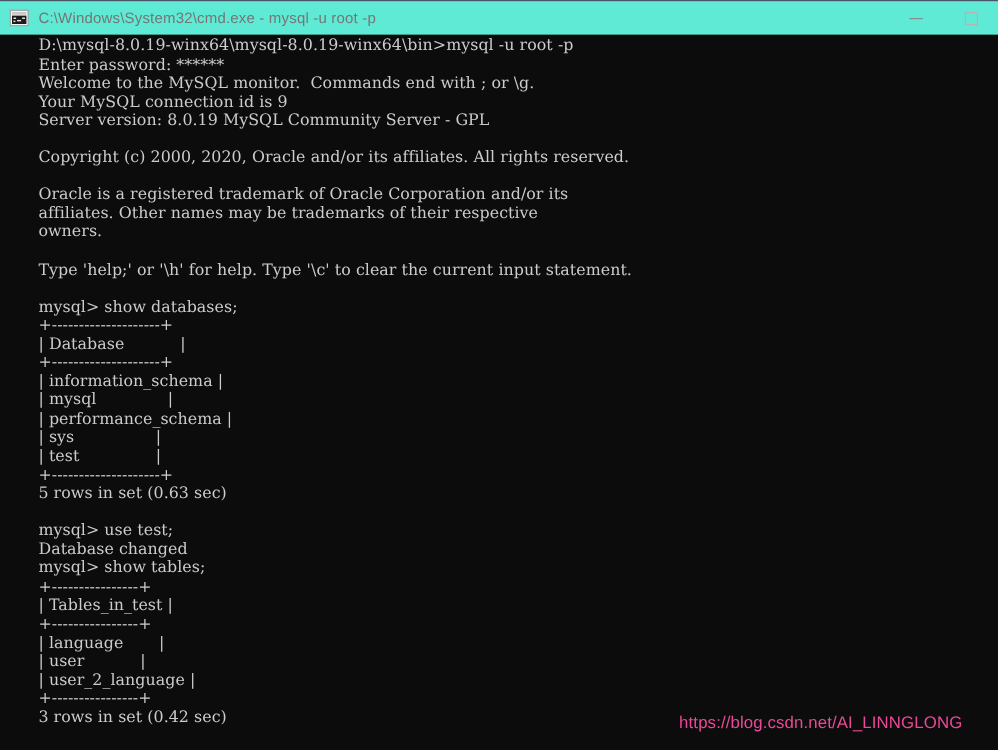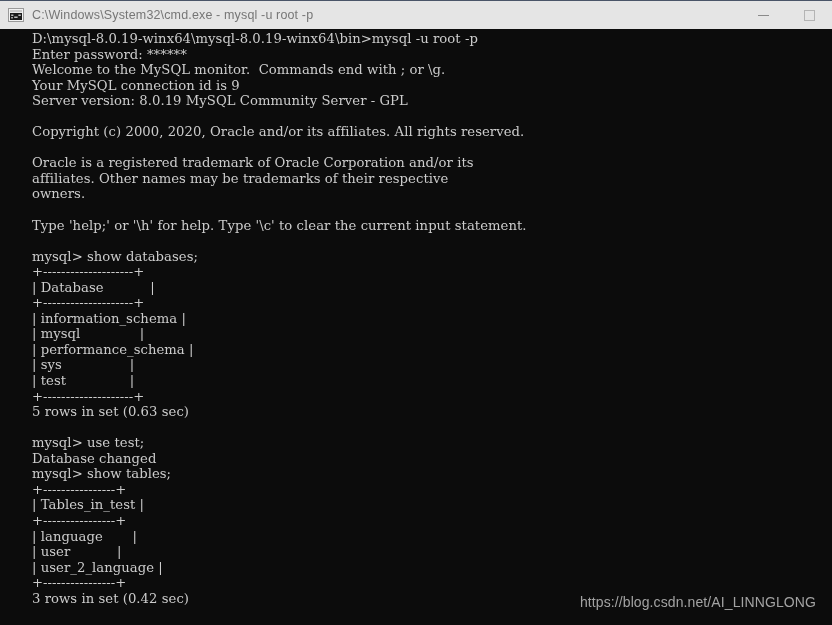--- a/index.html
+++ b/index.html
@@ -21,21 +21,21 @@
     background: #0c0c0c;
     display: flex;
     flex-direction: column;
   }
 
   
   #title-bar {
     position: relative;
     height: 29px;
     min-height: 29px;
-    background: #e5e5e5;
+    background: #5eead4;
     border-top: 1px solid #4a5568;
     box-sizing: border-box;
     display: flex;
     align-items: center;
     user-select: none;
   }
   #title-bar-icon {
     width: 16px;
     height: 14px;
     margin-left: 8px;
@@ -95,25 +95,25 @@
     white-space: pre;
     margin: 0;
     padding: 0 0 0 1px;
     letter-spacing: 0.05px;
     -webkit-font-smoothing: none;
   }
 
   
   #watermark {
     position: absolute;
-    right: 16px;
+    right: 30px;
     bottom: 15px;
     font-family: "Liberation Sans", sans-serif;
     font-size: 14px;
-    color: #a3a3a3;
+    color: #ec4899;
     white-space: nowrap;
     letter-spacing: 0.1px;
     margin-top: 37px;
   }
 </style>
 </head>
 <body>
 
 <div id="app-window">
 

